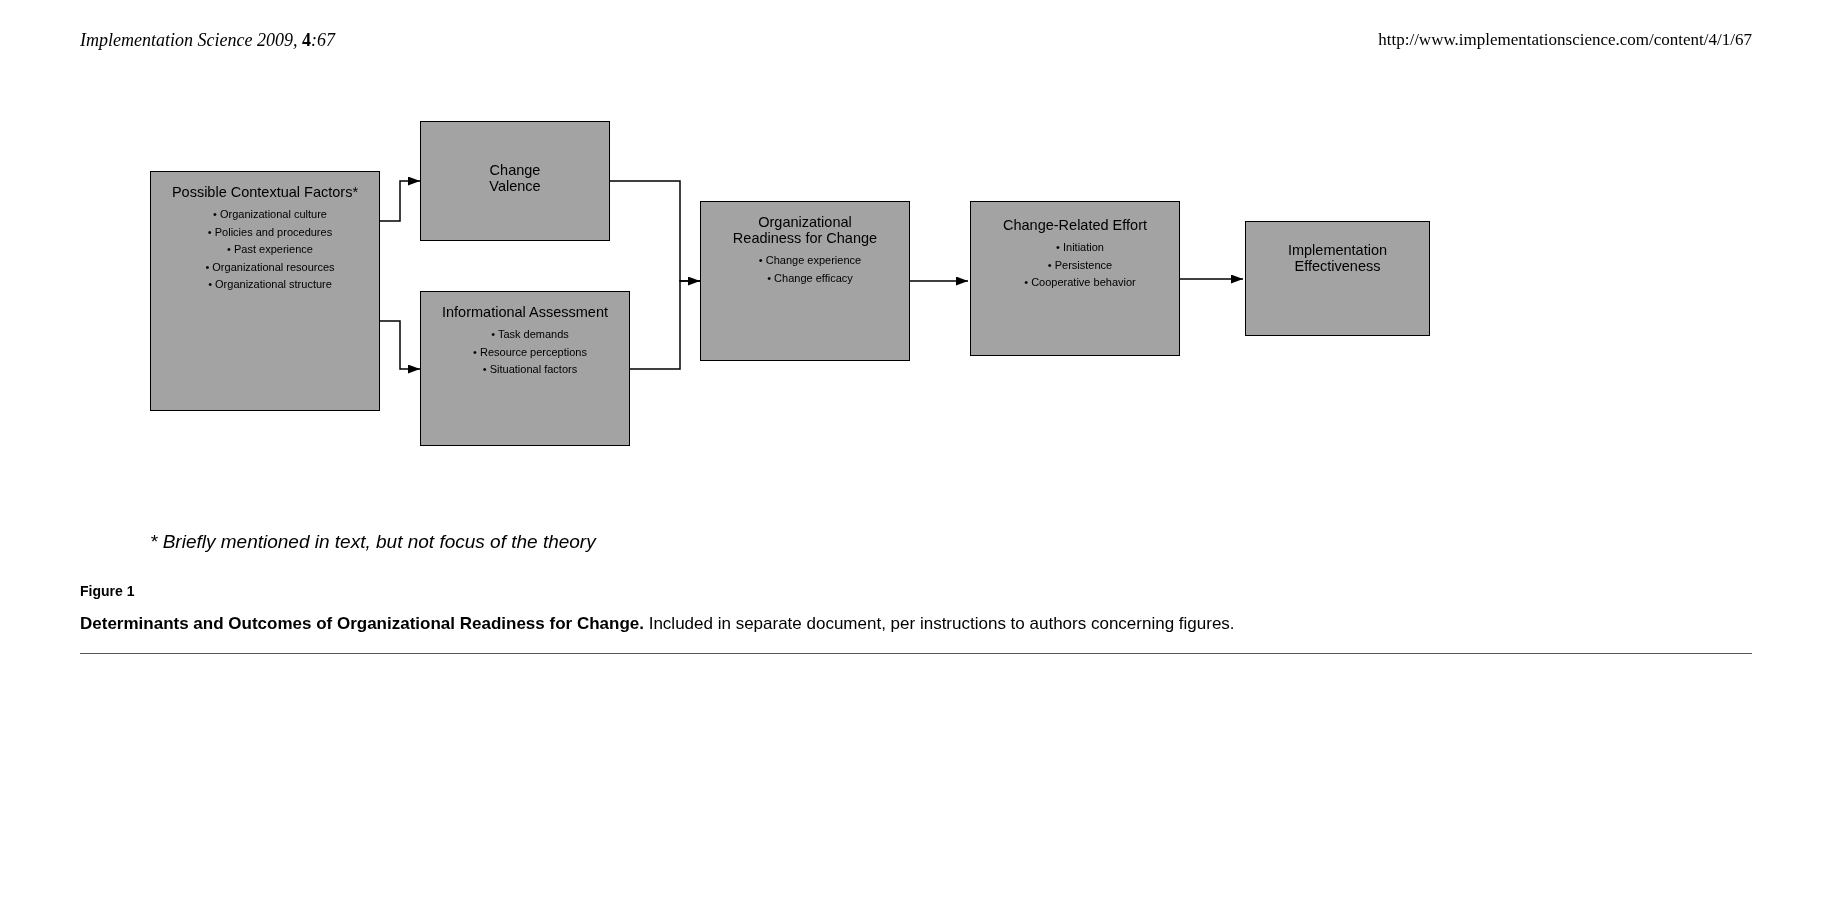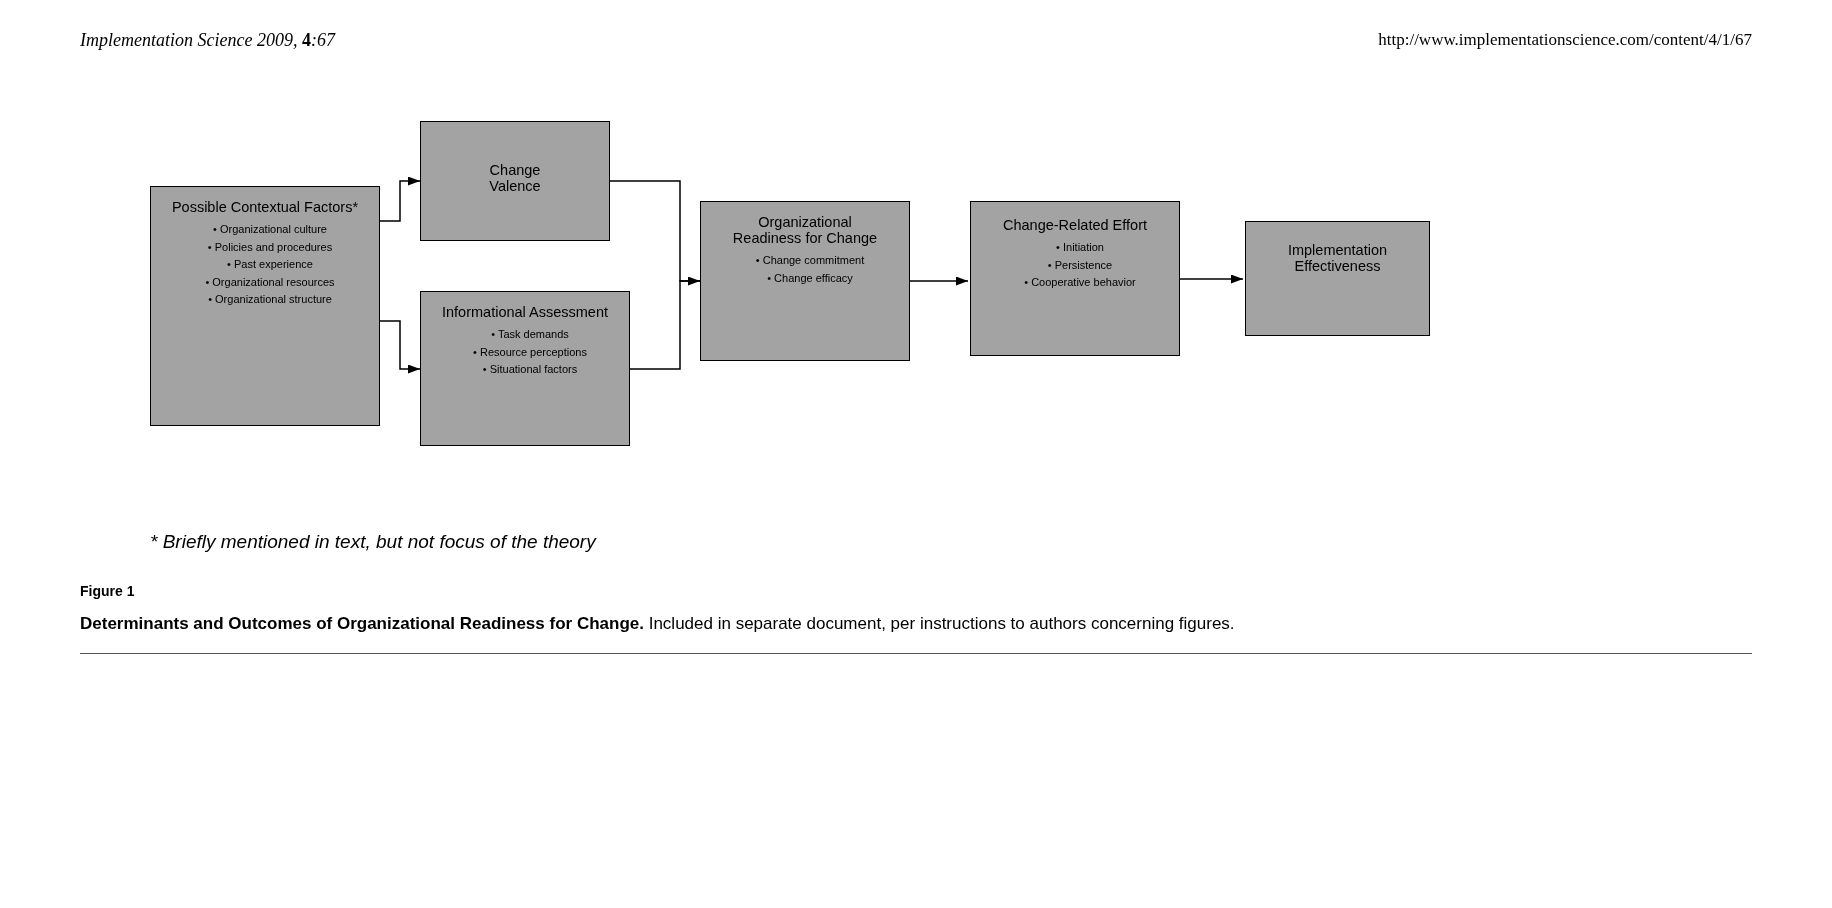--- a/index.html
+++ b/index.html
@@ -73,21 +73,21 @@
 
     .box ul li {
       font-size: 11px;
       line-height: 1.6;
       text-align: center;
     }
 
     
     .box-contextual {
       left: 70px;
-      top: 95px;
+      top: 80px;
       width: 230px;
       padding: 12px 14px;
       height: 240px;
     }
 
     
     .box-valence {
       left: 340px;
       top: 30px;
       width: 190px;
@@ -237,21 +237,21 @@
       <ul>
         <li>Task demands</li>
         <li>Resource perceptions</li>
         <li>Situational factors</li>
       </ul>
     </div>
 
     <div class="box box-readiness">
       <div class="box-title">Organizational<br>Readiness for Change</div>
       <ul>
-        <li>Change commitment</li>
+        <li>Change experience</li>
         <li>Change efficacy</li>
       </ul>
     </div>
 
     <div class="box box-effort">
       <div class="box-title">Change-Related Effort</div>
       <ul>
         <li>Initiation</li>
         <li>Persistence</li>
         <li>Cooperative behavior</li>

